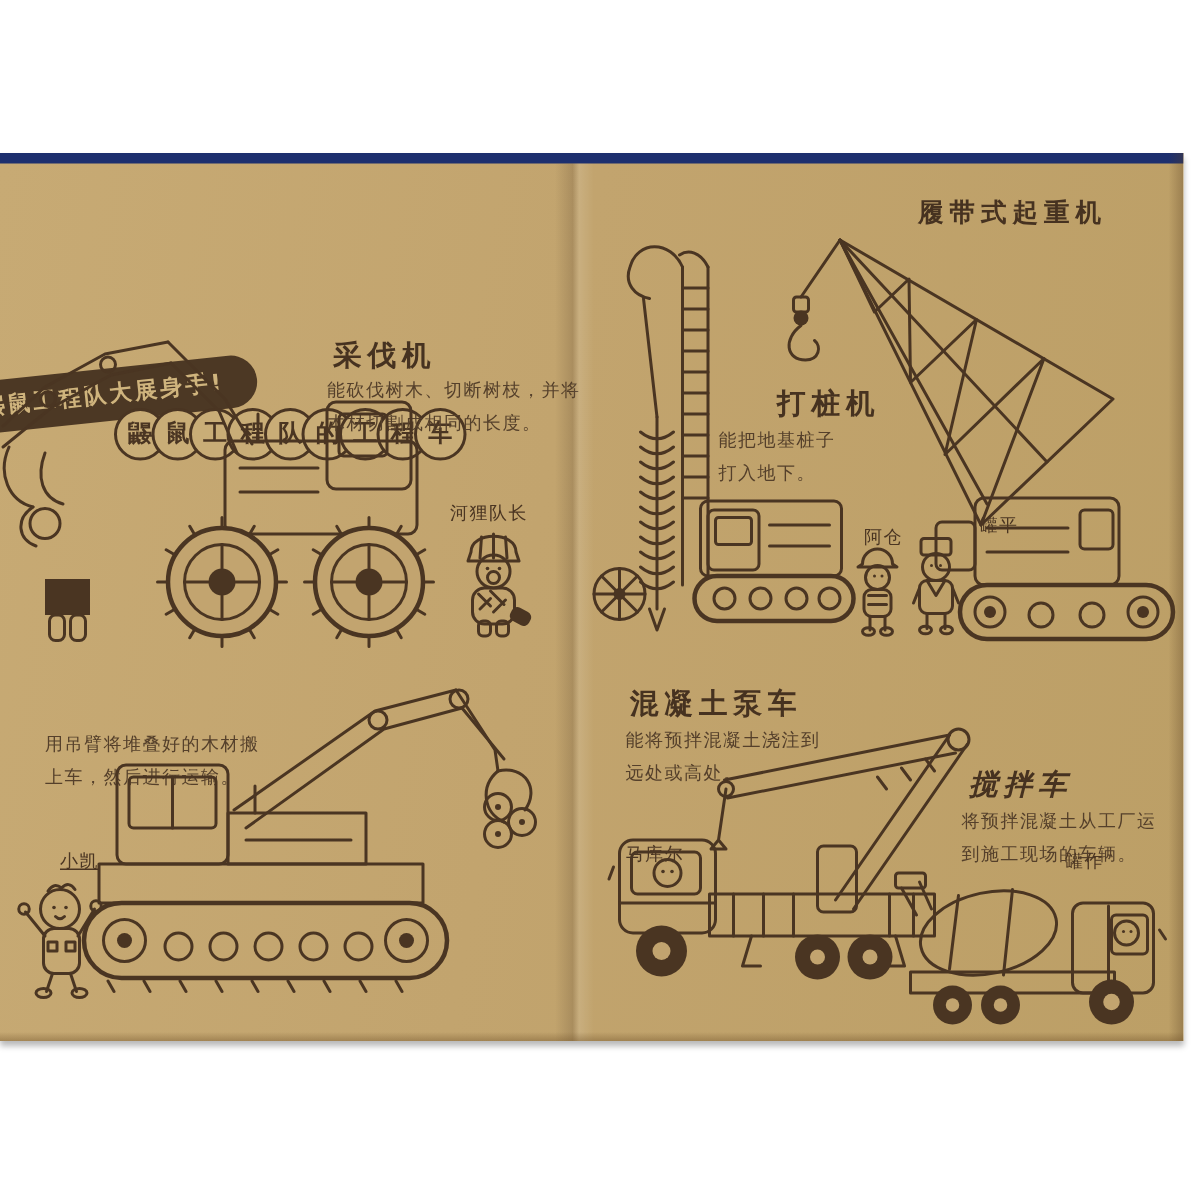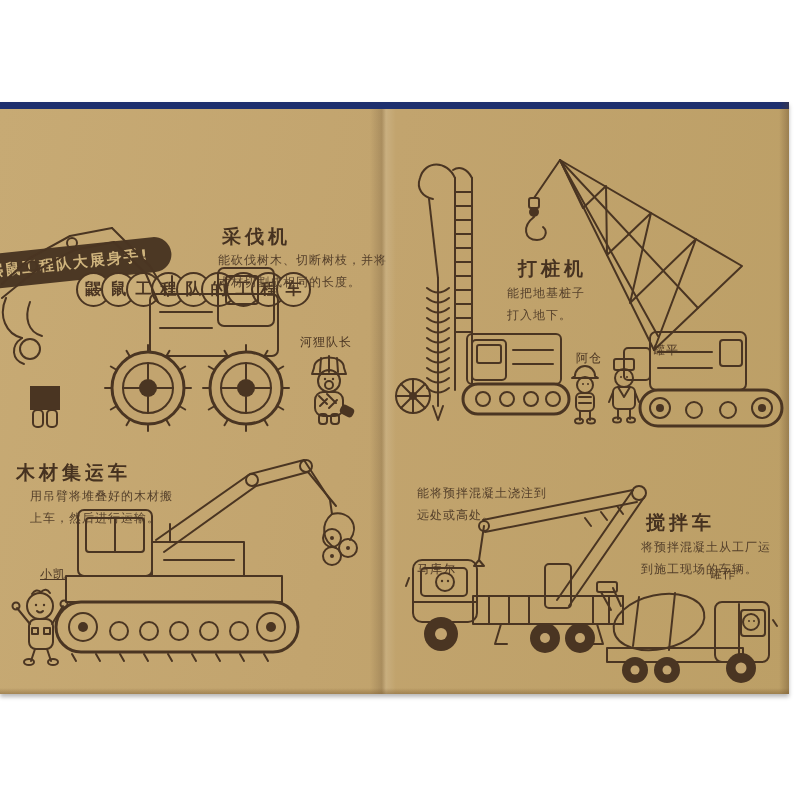--- a/index.html
+++ b/index.html
@@ -143,21 +143,20 @@
         <circle cx="27" cy="37" r="4"></circle>
         <rect x="13" y="44" width="28" height="24" rx="8"></rect>
         <path d="M17,48 l8,8 M25,46 l9,9 M18,58 l7,-7 M27,60 l8,-8"></path>
         <rect x="17" y="66" width="8" height="10" rx="3"></rect>
         <rect x="29" y="66" width="8" height="10" rx="3"></rect>
       </g>
       <rect x="38" y="58" width="14" height="10" rx="4" class="ink" transform="rotate(28 45 63)"></rect>
     </svg>
   </div>
 
-  <div class="h h-lg" style="left:16px; top:358px;">木材集运车</div>
   <div class="desc" style="left:14px; top:384px; width:180px;margin-left:16px;">用吊臂将堆叠好的木材搬
 上车，然后进行运输。</div>
 
   <div class="illus" style="left:38px; top:346px;">
     <svg width="344" height="218" viewBox="0 0 344 218">
       <g class="ln">
 
         <path d="M118,92 L212,26 L266,12"></path>
         <path d="M126,104 L218,38 L270,24"></path>
         <circle cx="214" cy="32" r="6"></circle>
@@ -216,20 +215,21 @@
         <rect x="19" y="37" width="24" height="30" rx="7"></rect>
         <rect x="22" y="46" width="6" height="6"></rect>
         <rect x="34" y="46" width="6" height="6"></rect>
         <path d="M25,67 L21,79 M37,67 L41,79"></path>
         <ellipse cx="19" cy="80" rx="5" ry="3"></ellipse>
         <ellipse cx="43" cy="80" rx="5" ry="3"></ellipse>
       </g>
     </svg>
   </div>
 
+  <div class="h h-md" style="left:612px; top:28px;">履带式起重机</div>
 
   <div class="illus" style="left:506px; top:36px;">
     <svg width="282" height="292" viewBox="0 0 282 292">
       <g class="ln">
 
         <polygon points="54,22 236,128 148,212"></polygon>
         <path d="M54,22 L77,70 L100,48 L101,117 L145,75 L124,165 L190,101 L148,212"></path>
         <path d="M54,22 L192,170"></path>
 
         <path d="M54,22 L28,60"></path>
@@ -253,21 +253,21 @@
           <circle cx="154" cy="270" r="4" class="ink"></circle>
         <circle cx="188" cy="272" r="8"></circle>
           <circle cx="222" cy="272" r="8"></circle>
         <circle cx="256" cy="270" r="10"></circle>
           <circle cx="256" cy="270" r="4" class="ink"></circle>
       </g>
     </svg>
   </div>
 
   <div class="h h-lg" style="left:483px; top:154px;margin-left:35px;">打桩机</div>
-  <div class="desc" style="left:507px; top:181px; width:120px;font-family:Liberation Serif, serif;">能把地基桩子
+  <div class="desc" style="left:479px; top:181px; width:120px;font-family:Liberation Serif, serif;">能把地基桩子
 打入地下。</div>
 
   <div class="illus" style="left:393px; top:56px;">
     <svg width="195" height="268" viewBox="0 0 195 268">
       <g class="ln">
 
         <line x1="62" y1="20" x2="62" y2="232"></line>
         <line x1="79" y1="20" x2="79" y2="226"></line>
         <path d="M62,34 h17 M62,48 h17 M62,62 h17 M62,76 h17 M62,90 h17 M62,104 h17 M62,118 h17 M62,132 h17 M62,146 h17 M62,160 h17 M62,174 h17"></path>
 
@@ -326,24 +326,25 @@
         <rect x="9" y="31" width="22" height="22" rx="5"></rect>
         <path d="M14,31 l6,10 l6,-10"></path>
         <path d="M9,36 l-4,10 M31,36 l4,10"></path>
         <path d="M14,53 v10 M26,53 v10"></path>
         <ellipse cx="13" cy="64" rx="4" ry="2.5"></ellipse>
         <ellipse cx="27" cy="64" rx="4" ry="2.5"></ellipse>
       </g>
     </svg>
   </div>
 
+  <div class="h h-lg" style="left:420px; top:354px;">混凝土泵车</div>
   <div class="desc" style="left:417px; top:381px; width:170px;">能将预拌混凝土浇注到
 远处或高处。</div>
 
-  <div class="h h-lg" style="left:646px; top:408px;">搅拌车</div>
+  <div class="h h-lg" style="left:646px; top:408px;font-style:italic;">搅拌车</div>
   <div class="desc" style="left:641px; top:435px; width:160px;">将预拌混凝土从工厂运
 到施工现场的车辆。</div>
 
   <div class="char-label" style="left:417px; top:459px;">马库尔</div>
 
   <div class="illus" style="left:405px; top:366px;">
     <svg width="250" height="200" viewBox="0 0 250 200">
       <g class="ln">
 
         <path d="M152,132 L228,22 M164,138 L240,28"></path>

